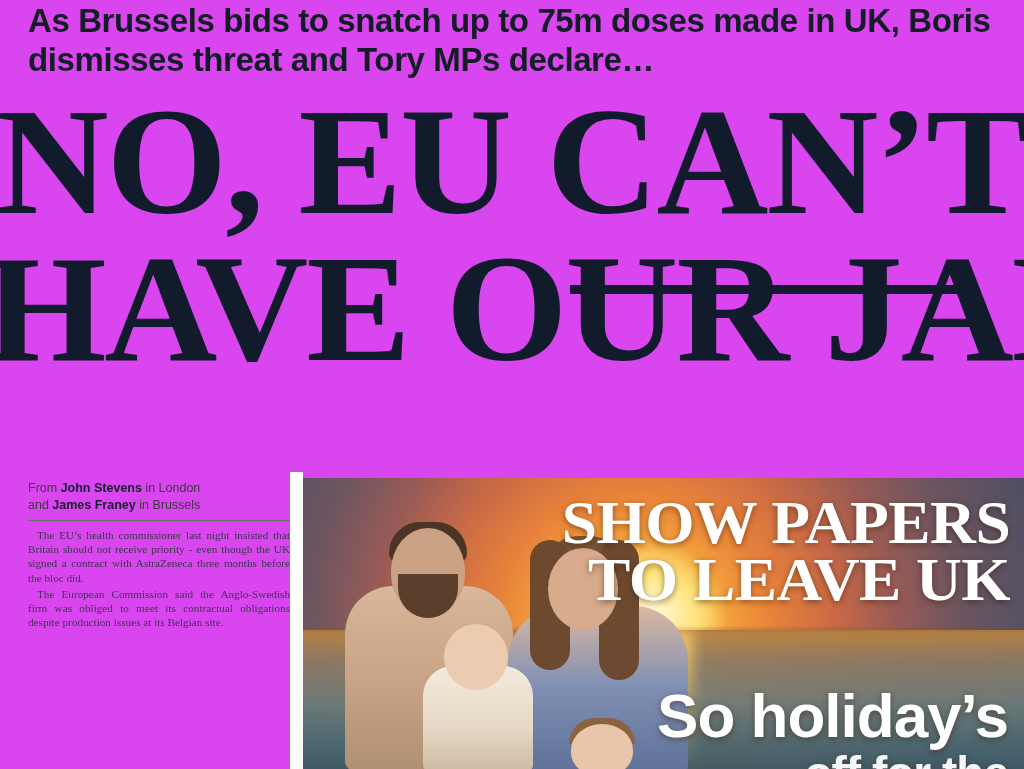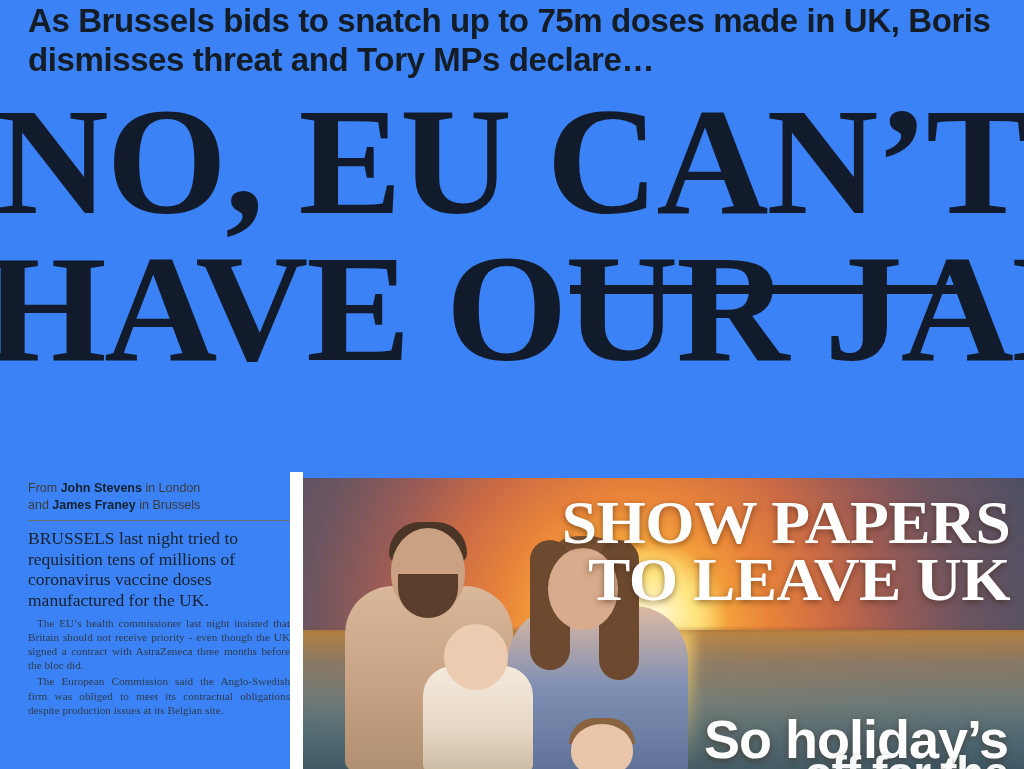--- a/index.html
+++ b/index.html
@@ -11,21 +11,21 @@
     width: 1024px;
     height: 769px;
     overflow: hidden;
     font-family: "Liberation Sans", sans-serif;
     color: #101a28;
   }
   .page {
     position: relative;
     width: 1024px;
     height: 769px;
-    background: #3b82f6;
+    background: #d946ef;
     overflow: hidden;
   }
 
   
   .kicker {
     position: absolute;
     left: 28px;
     top: 2px;
     width: 980px;
     font-family: "Liberation Sans", sans-serif;
@@ -256,24 +256,24 @@
     display: block;
     white-space: nowrap;
     font-size: 61px;
     letter-spacing: -0.5px;
     transform: scaleX(1.04);
     transform-origin: right center;
   }
   .photo-sub {
     position: absolute;
     right: 16px;
-    top: 230px;
-    font-family: "Liberation Sans", sans-serif;
-    font-weight: bold;
-    font-size: 54px;
+    top: 202px;
+    font-family: "Liberation Sans", sans-serif;
+    font-weight: bold;
+    font-size: 62px;
     color: #ffffff;
     text-shadow: 0 2px 6px rgba(60,30,10,0.5);
     letter-spacing: -1px;
     white-space: nowrap;
   }
   .photo-sub-2 {
     position: absolute;
     right: 16px;
     top: 268px;
     font-family: "Liberation Sans", sans-serif;
@@ -308,21 +308,20 @@
   <div class="rule-under"></div>
 
   <div class="lower">
 
     <div class="story-col">
       <div class="byline">
         <span>From </span><b>John Stevens</b><span> in London</span><br>
         <span>and </span><b>James Franey</b><span> in Brussels</span>
       </div>
       <div class="byline-rule"></div>
-      <div class="standfirst">BRUSSELS last night tried to requisition tens of millions of coronavirus vaccine doses manufactured for the UK.</div>
       <div class="body-para">The EU’s health commissioner last night insisted that Britain should not receive priority - even though the UK signed a contract with AstraZeneca three months before the bloc did.</div>
       <div class="body-para">The European Commission said the Anglo-Swedish firm was obliged to meet its contractual obligations despite production issues at its Belgian site.</div>
     </div>
 
     <div class="white-gutter"></div>
 
     <div class="photo-block">
       <div class="sky"></div>
       <div class="sun-glow"></div>
       <div class="sea"></div>

